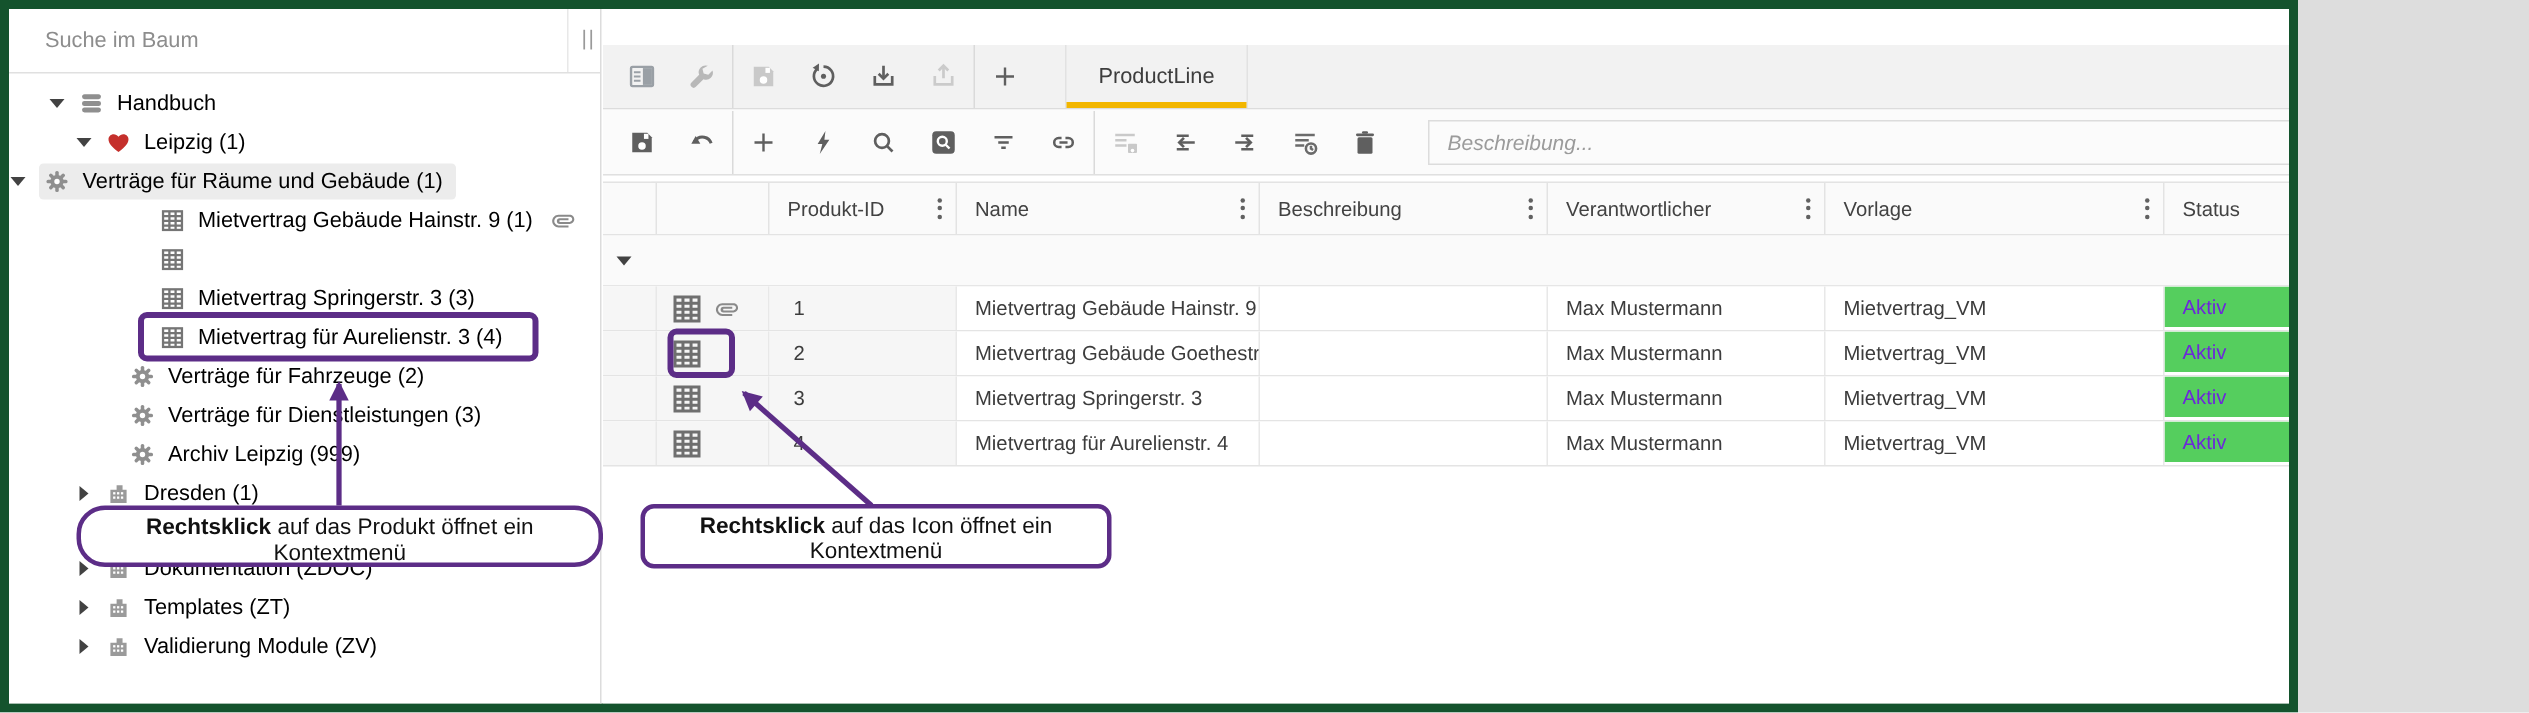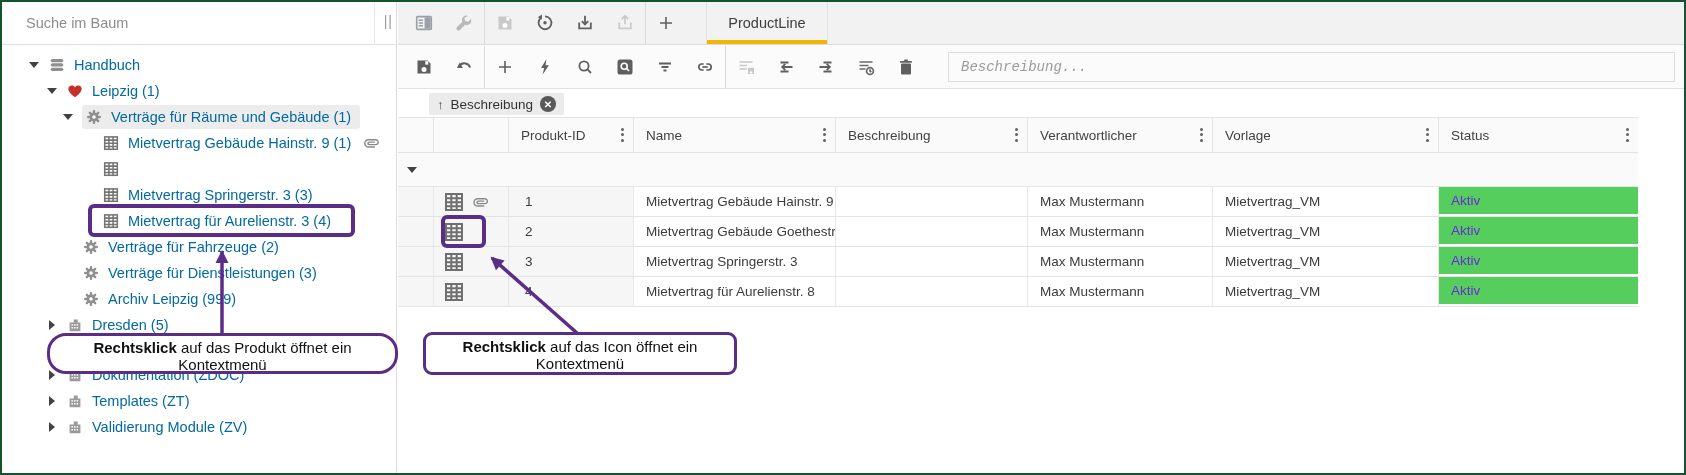--- a/index.html
+++ b/index.html
@@ -1,65 +1,65 @@
 <!DOCTYPE html>
 <html style="--accent-purple: #5c2d87; --tab-underline: #f2b600; --status-green: #55ce5e; --heart-red: #c5302c; --selected-bg: #ececec;"><head>
 <meta charset="utf-8">
 <style>
   :root{
     --accent-purple:#5c2d87; --tab-underline:#f2b600; --status-green:#55ce5e;
     --heart-red:#c5302c; --selected-bg:#ececec;
   }
   *{box-sizing:border-box; margin:0; padding:0;}
   body{background:#ddd; font-family:"Liberation Sans",sans-serif;}
-  .app{position:relative; width:1686px; height:475px; background:#fff;
-       border:2px solid #14532d; overflow:hidden; font-family:"Liberation Sans",sans-serif;}
+  .app{position:relative; width:1532px; height:475px; background:#fff;
+       border:6px solid #14532d; overflow:hidden; font-family:"Liberation Sans",sans-serif;}
 
   
   .sidebar{position:absolute; left:0; top:0; width:395px; height:100%;
            background:#fff; border-right:1px solid #dcdcdc;}
   .search-row{position:relative; height:43px; border-bottom:1px solid #e0e0e0;}
   .search-input{position:absolute; left:0; top:0; width:373px; height:42px; border:none;
                 border-right:1px solid #e8e8e8; padding-left:24px; font-size:14.5px;
                 font-family:"Liberation Sans",sans-serif; color:#444; outline:none;}
   .search-input::placeholder{color:#8d8d8d; opacity:1;}
   .collapse-handle{position:absolute; right:3px; top:11px; color:#9a9a9a; font-size:14px;
                    letter-spacing:1px; cursor:pointer;}
   .tree{padding-top:7px;}
   .trow{height:26px; display:flex; align-items:center; gap:8px; font-size:14.5px;
-        color:#0369a1; white-space:nowrap; cursor:pointer;}
+        color:#000000; white-space:nowrap; cursor:pointer;}
   .caret{width:12px; display:inline-flex; justify-content:center; flex:0 0 12px;}
   .caret.down i{width:0;height:0;border-left:5px solid transparent;border-right:5px solid transparent;border-top:6px solid #424242;}
   .caret.right i{width:0;height:0;border-top:5px solid transparent;border-bottom:5px solid transparent;border-left:6px solid #424242;}
   .ticon{width:18px; height:18px; flex:0 0 18px; display:inline-flex;}
   .ticon svg{width:18px; height:18px;}
   .hl{display:inline-flex; align-items:center; gap:8px; background:var(--selected-bg);
       border-radius:3px; padding:3px 9px 3px 3px;}
-  .pl0{padding-left:26px;} .pl1{padding-left:44px;} .pl2{padding-left:60px;}
+  .pl0{padding-left:26px;} .pl1{padding-left:44px;} .pl2{}
   .pl2leaf{padding-left:80px;} .pl3leaf{padding-left:100px;align-items:center;}
   .tree-gap{height:24px;}
   .clip{width:19px;height:14px;display:inline-flex;margin-left:2px;}
 
   
   .main{position:absolute; left:396px; top:0; right:0; bottom:0; background:#fff;}
   .bar1{position:relative; height:43px; background:#f2f2f2; border-bottom:1px solid #dcdcdc;
-        display:flex; align-items:center; padding-left:6px;}
+        display:flex; align-items:center; padding-left:6px;margin-top:24px;}
   .bar2{position:relative; height:44px; background:#fbfbfb; border-bottom:1px solid #e0e0e0;
         display:flex; align-items:center; padding-left:6px;}
   .tbtn{width:40px; height:42px; display:flex; align-items:center; justify-content:center; cursor:pointer;}
   .tbtn svg{width:20px; height:20px;}
   .vsep{width:1px; height:42px; background:#dadada; flex:0 0 1px;}
   .tab{position:relative; width:122px; height:42px; margin-left:20px; display:flex;
        align-items:center; justify-content:center; font-size:14.5px; color:#3d3d3d;
        border-left:1px solid #e2e2e2; border-right:1px solid #e2e2e2; cursor:pointer;}
   .tab::after{content:""; position:absolute; left:0; right:0; bottom:0; height:4px;
               background:var(--tab-underline);}
   .desc-input{position:absolute; left:550px; top:7px; width:727px; height:30px;
               border:1px solid #dcdcdc; background:transparent; padding-left:12px;
-              font-size:14px; font-family:Liberation Mono, monospace; color:#000000; outline:none;}
+              font-size:14px; font-family:Liberation Sans, sans-serif; color:#000000; outline:none;}
   .desc-input::placeholder{font-style:italic; color:#9b9b9b; opacity:1;}
 
   .chip-row{height:28px; background:#fff;}
   .chip{display:inline-flex; align-items:center; gap:7px; margin-left:31px; margin-top:4px;
         height:22px; background:#ebebeb; border-radius:2px; padding:0 8px; font-size:13.5px;
         color:#333; cursor:pointer;}
   .chip .arr{font-size:13px; color:#424242;}
   .chip .x{width:16px; height:16px; border-radius:50%; background:#595959; color:#fff;
            font-size:10px; font-weight:bold; display:inline-flex; align-items:center;
            justify-content:center; cursor:pointer;}
@@ -273,21 +273,21 @@
               <g fill="#fff">
                 <rect x="6" y="9" width="1.7" height="1.7"></rect>
                 <rect x="8.9" y="9" width="1.7" height="1.7"></rect>
                 <rect x="11.8" y="9" width="1.7" height="1.7"></rect>
                 <rect x="6" y="12.2" width="1.7" height="1.7"></rect>
                 <rect x="8.9" y="12.2" width="1.7" height="1.7"></rect>
                 <rect x="11.8" y="12.2" width="1.7" height="1.7"></rect>
               </g>
             </svg>
         </span>
-        <span>Dresden (5)</span>
+        <span>Dresden (1)</span>
       </div>
 
       <div class="tree-gap"></div>
 
       <div class="trow pl1">
         <span class="caret right">
             <i></i>
           </span>
         <span class="ticon">
           <svg viewBox="0 0 20 20">
@@ -637,21 +637,21 @@
         <div class="c cgray"></div>
         <div class="c cgray icn">
           <svg class="grid" viewBox="0 0 24 24">
               <g fill="none" stroke="#6f6f6f" stroke-width="2">
                 <rect x="4" y="4" width="16" height="16"></rect>
                 <path d="M4 8.2h16M4 12.2h16M4 16.2h16M9.3 4v16M14.7 4v16"></path>
               </g>
             </svg>
         </div>
         <div class="c cgray idc">4</div>
-        <div class="c txt">Mietvertrag für Aurelienstr. 8</div>
+        <div class="c txt">Mietvertrag für Aurelienstr. 4</div>
         <div class="c txt"></div>
         <div class="c txt">Max Mustermann</div>
         <div class="c txt">Mietvertrag_VM</div>
         <div class="c stc">
           <div class="statusfill">Aktiv</div>
         </div>
       </div>
     </div>
   </div>
 

